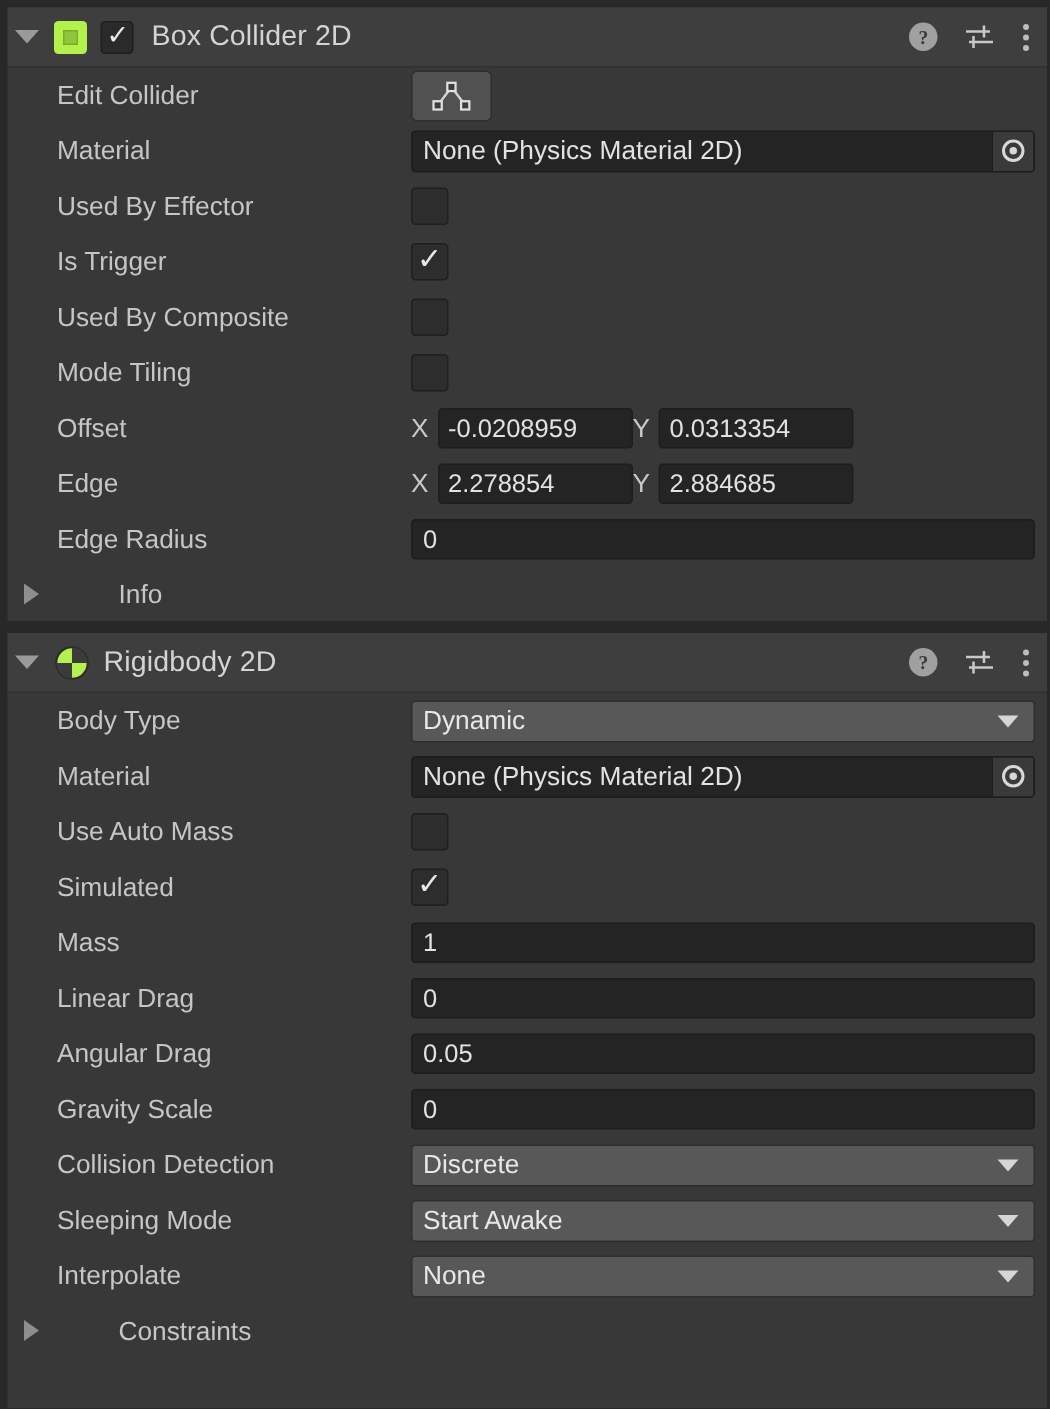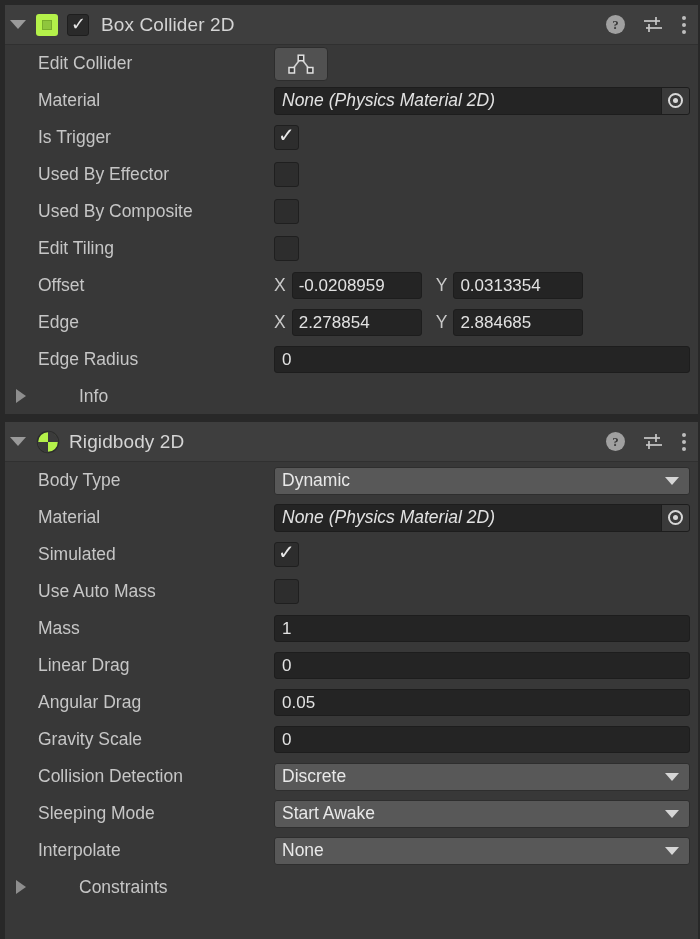--- a/index.html
+++ b/index.html
@@ -206,21 +206,20 @@
     box-sizing: border-box;
     position: relative;
     overflow: hidden;
   }
   .objfield .ovalue {
     color: #e2e2e2;
     font-size: 17.5px;
     padding-left: 7px;
     white-space: nowrap;
     flex: 1 1 auto;
-    font-style: italic;
   }
   .obj-pick {
     width: 27px;
     height: 100%;
     background: #3a3a3a;
     border-left: 1px solid #1d1d1d;
     display: flex;
     align-items: center;
     justify-content: center;
     flex: 0 0 auto;
@@ -319,21 +318,20 @@
     width: 130px;
     color: #e2e2e2;
     font-size: 17px;
     display: flex;
     align-items: center;
     padding-left: 6px;
     box-sizing: border-box;
     overflow: hidden;
     white-space: nowrap;
     flex: 0 0 auto;
-    margin-right: 14px;
   }
   .vec .vfield:last-child { margin-right: 0; }
   .vec .vfield span {
     display: block;
     overflow: hidden;
     white-space: nowrap;
   }
   
   .foldrow {
     height: 36px;
@@ -399,39 +397,39 @@
               <span class="ovalue">None (Physics Material 2D)</span>
               <span class="obj-pick">
                 <i class="ring">
                   <i></i>
                 </i>
               </span>
             </div>
           </div>
         </div>
         <div class="row">
+          <span class="lbl">Used By Effector</span>
+          <div class="fld-area">
+            <div class="cbox"></div>
+          </div>
+        </div>
+        <div class="row">
           <span class="lbl">Is Trigger</span>
           <div class="fld-area">
             <div class="cbox on"></div>
           </div>
         </div>
         <div class="row">
-          <span class="lbl">Used By Effector</span>
+          <span class="lbl">Used By Composite</span>
           <div class="fld-area">
             <div class="cbox"></div>
           </div>
         </div>
         <div class="row">
-          <span class="lbl">Used By Composite</span>
-          <div class="fld-area">
-            <div class="cbox"></div>
-          </div>
-        </div>
-        <div class="row">
-          <span class="lbl">Edit Tiling</span>
+          <span class="lbl">Mode Tiling</span>
           <div class="fld-area">
             <div class="cbox"></div>
           </div>
         </div>
         <div class="row">
           <span class="lbl">Offset</span>
           <div class="fld-area">
             <div class="vec">
               <span class="axis">X</span>
               <div class="vfield">
@@ -511,29 +509,29 @@
               <span class="ovalue">None (Physics Material 2D)</span>
               <span class="obj-pick">
                 <i class="ring">
                   <i></i>
                 </i>
               </span>
             </div>
           </div>
         </div>
         <div class="row">
+          <span class="lbl">Use Auto Mass</span>
+          <div class="fld-area">
+            <div class="cbox"></div>
+          </div>
+        </div>
+        <div class="row">
           <span class="lbl">Simulated</span>
           <div class="fld-area">
             <div class="cbox on"></div>
-          </div>
-        </div>
-        <div class="row">
-          <span class="lbl">Use Auto Mass</span>
-          <div class="fld-area">
-            <div class="cbox"></div>
           </div>
         </div>
         <div class="row">
           <span class="lbl">Mass</span>
           <div class="fld-area">
             <div class="input">1</div>
           </div>
         </div>
         <div class="row">
           <span class="lbl">Linear Drag</span>

